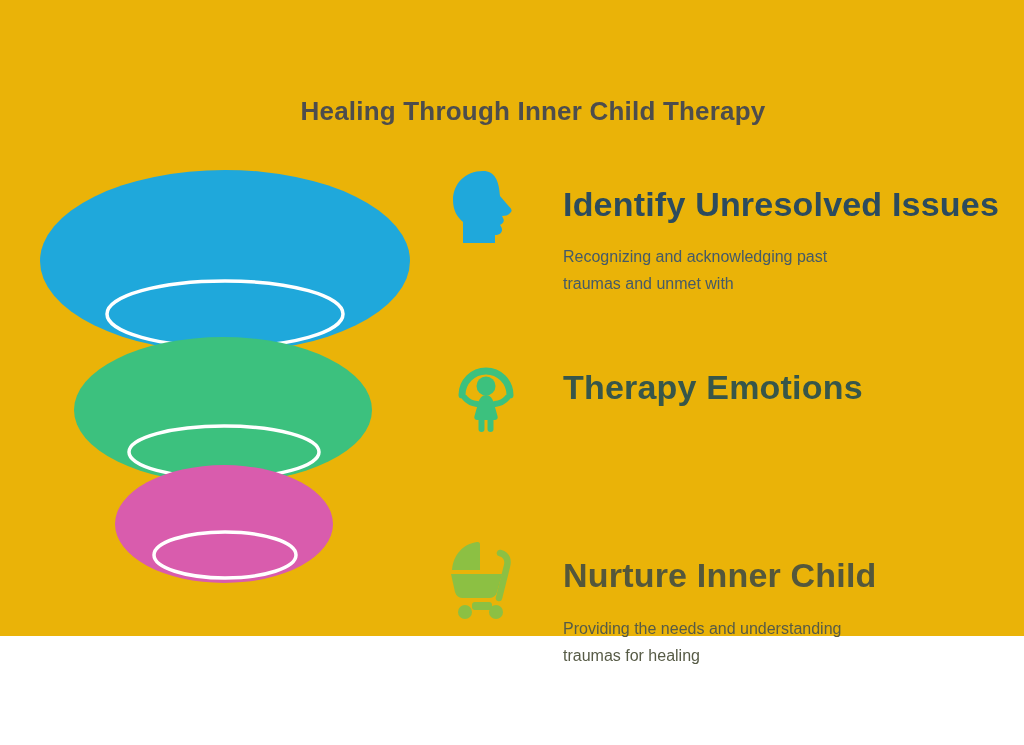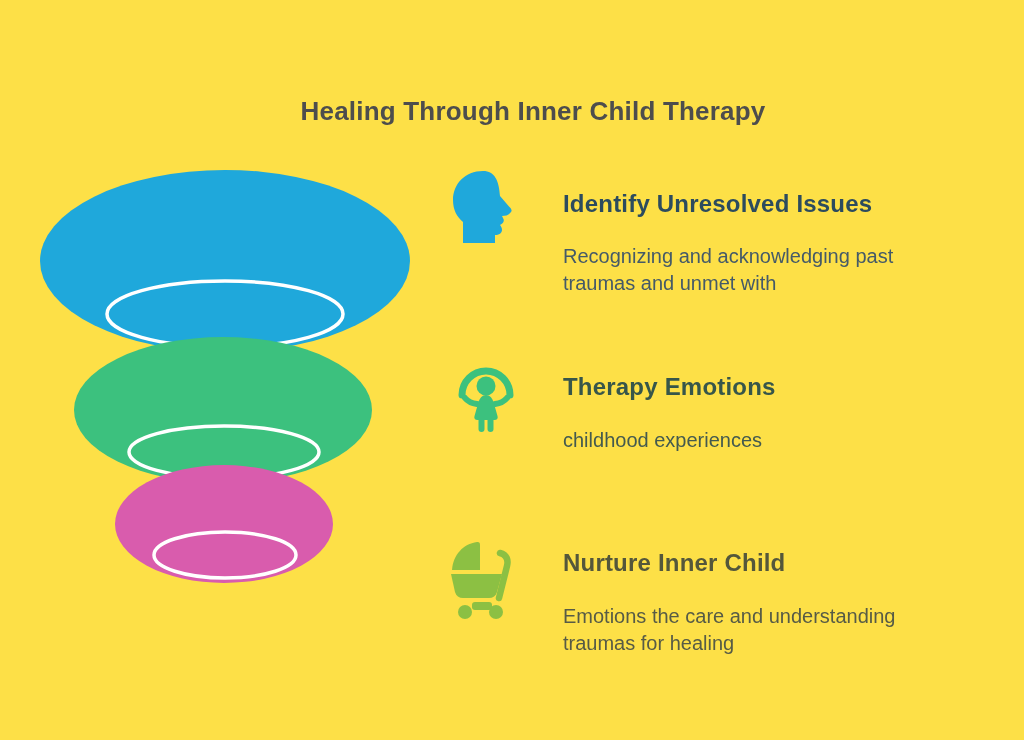--- a/index.html
+++ b/index.html
@@ -2,41 +2,41 @@
 <html><head>
 <meta charset="utf-8">
 <style>
   html,body{margin:0;padding:0;}
   body{
     font-family:"Liberation Sans", sans-serif;
     background:#ffffff;
     width:1024px;height:745px;
     position:relative;overflow:hidden;
   }
-  .canvas{position:absolute;inset:0;width:1024px;height:740px;background:#fde047;}
+  .canvas{position:absolute;inset:0;width:1024px;height:636px;background:#eab308;}
   .title{
     position:absolute;left:42px;top:79px;width:982px;
     text-align:center;font-size:26px;font-weight:700;letter-spacing:.2px;
   }
   .funnel{position:absolute;left:0;top:150px;}
   .section{position:absolute;left:450px;width:560px;}
   .sec-1{top:170px;}
   .sec-2{top:355px;}
   .sec-3{top:538px;}
   .icon{position:absolute;left:0;top:0;display:block;line-height:0;}
   .sec-2 .icon{left:6px;top:3px;}
   .sec-3 .icon{left:0px;top:2px;}
   .sec-text{position:absolute;left:113px;top:0;width:440px;}
   .sec-heading{
-    font-size:24px;font-weight:700;line-height:30px;letter-spacing:.2px;
+    font-size:34px;font-weight:700;line-height:30px;letter-spacing:.2px;
   }
   .sec-1 .sec-heading{margin-top:19px;}
   .sec-2 .sec-heading{margin-top:17px;}
-  .sec-3 .sec-heading{margin-top:10px;}
-  .sec-body{font-size:20px;line-height:27px;}
+  .sec-3 .sec-heading{margin-top:22px;}
+  .sec-body{font-size:16px;line-height:27px;}
   .sec-1 .sec-body{margin-top:24px;}
   .sec-2 .sec-body{margin-top:25px;}
   .sec-3 .sec-body{margin-top:25px;}
 </style>
 </head>
 <body>
 
 <div class="canvas">
 
   <h1 class="title" style="color: rgb(77, 77, 77);">Healing Through Inner Child Therapy</h1>
@@ -78,38 +78,37 @@
           <path d="M34.5 62 L34.5 71" stroke-width="6" stroke-linecap="round"></path>
         </g>
         <circle fill="currentColor" cx="30" cy="28" r="9.5"></circle>
         <path fill="currentColor" d="M30 37 C26 37 24 40 22.5 44 L18.5 58 C17.8 60.5 19 62 21.5 62
           L38.5 62 C41 62 42.2 60.5 41.5 58 L37.5 44 C36 40 34 37 30 37 Z"></path>
       </svg>
     </span>
     <div class="sec-text">
       <div class="sec-heading" style="color: rgb(55, 86, 74);">Therapy Emotions</div>
       <div class="sec-body" style="color: rgb(68, 90, 79);">
-        <div>childhood experiences</div>
       </div>
     </div>
   </div>
 
   <div class="section sec-3">
     <span class="icon" style="color: rgb(140, 192, 67);">
       <svg width="66" height="80" viewBox="0 0 66 80">
         <path fill="currentColor" d="M27 2 C13 4 3 15 2 30 L30 30 L30 5 C30 2.6 29.2 1.7 27 2 Z"></path>
         <path fill="currentColor" d="M1 34 L52 34 L47 52 C45.8 56 43 58 39 58 L13 58 C9 58 6.2 56 5 52 Z"></path>
         <path d="M49 58 L57 26 C58.5 20 57 14.8 50 13" fill="none" stroke="currentColor" stroke-width="6.5" stroke-linecap="round"></path>
         <rect fill="currentColor" x="22" y="62" width="20" height="8" rx="3"></rect>
         <circle fill="currentColor" cx="15" cy="72" r="7"></circle>
         <circle fill="currentColor" cx="46" cy="72" r="7"></circle>
       </svg>
     </span>
     <div class="sec-text">
       <div class="sec-heading" style="color: rgb(84, 87, 59);">Nurture Inner Child</div>
       <div class="sec-body" style="color: rgb(87, 91, 70);">
-        <div>Emotions the care and understanding</div>
+        <div>Providing the needs and understanding</div>
         <div>traumas for healing</div>
       </div>
     </div>
   </div>
 
 </div>
 
 </body></html>

